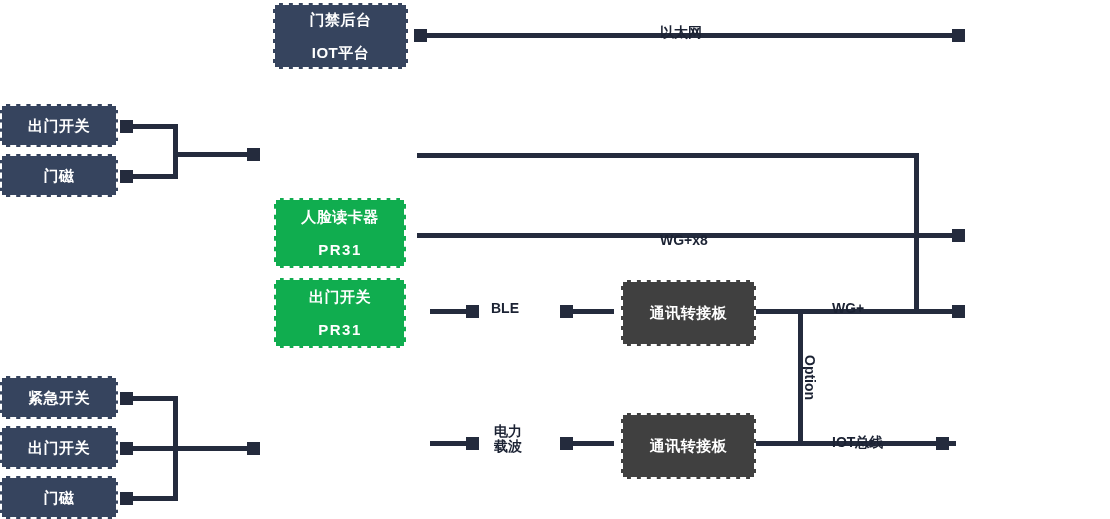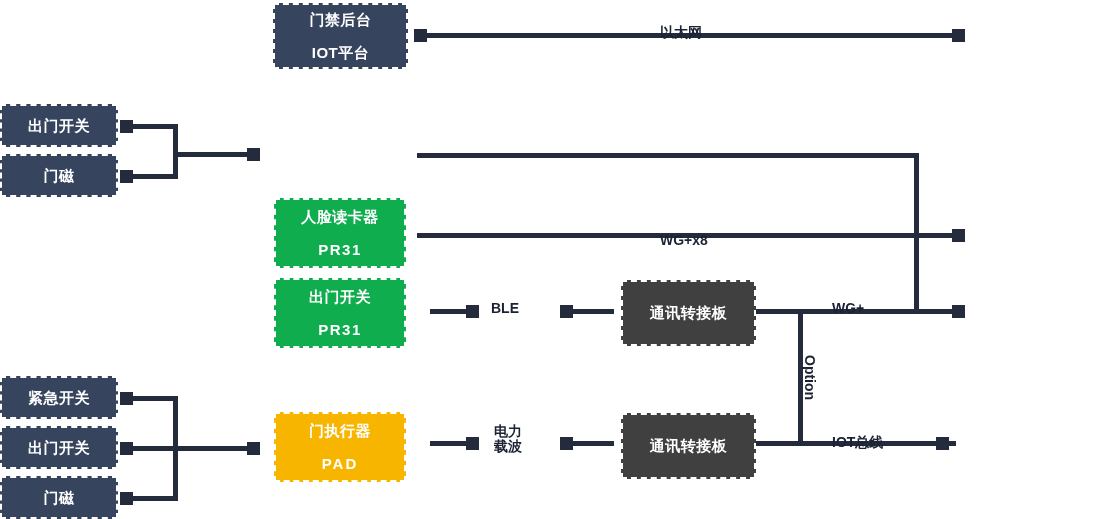--- a/index.html
+++ b/index.html
@@ -173,24 +173,20 @@
   <div class="node navy navy-sensor" style="left:0px;top:376px;width:118px;height:43px;">
     <span class="l1">紧急开关</span>
   </div>
   <div class="node navy navy-sensor" style="left:0px;top:426px;width:118px;height:43px;">
     <span class="l1">出门开关</span>
   </div>
   <div class="node navy navy-sensor" style="left:0px;top:476px;width:118px;height:43px;">
     <span class="l1">门磁</span>
   </div>
 
-  <div class="node amber" style="left:274px;top:412px;width:132px;height:70px;">
-    <span class="l1">门执行器</span>
-    <span class="l2">PAD</span>
-  </div>
 
   <div class="node blue" style="left:621px;top:280px;width:135px;height:66px;">
     <span class="l1">通讯转接板</span>
   </div>
   <div class="node blue" style="left:621px;top:413px;width:135px;height:66px;">
     <span class="l1">通讯转接板</span>
   </div>
 
 
 </div>

